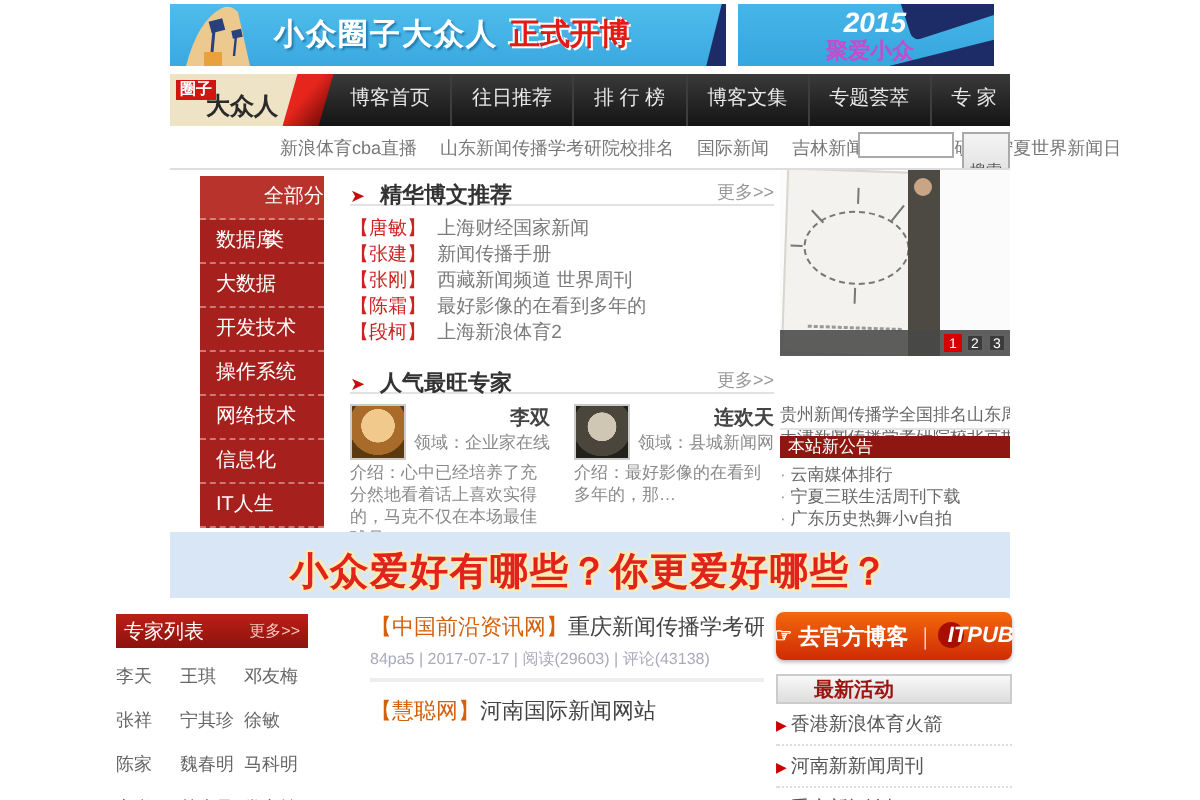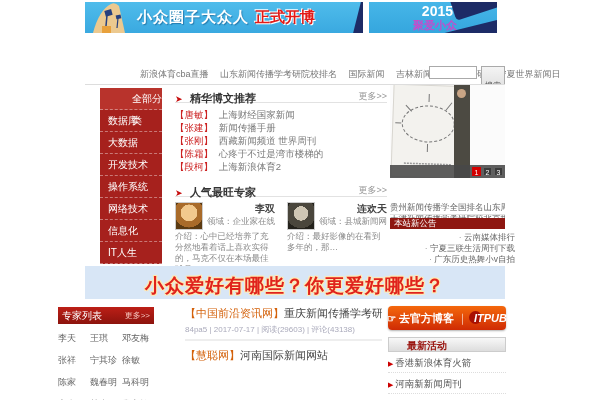--- a/index.html
+++ b/index.html
@@ -15,21 +15,21 @@
   .banner-title { position:relative; margin-left:52px; font-size:15px; font-weight:bold; color:#fff;
     text-shadow:1px 1px 1px rgba(0,60,110,.45); letter-spacing:1px; white-space:nowrap; }
   .banner-sub { position:relative; margin-left:6px; font-size:15px; font-weight:bold; color:#e31b17;
     text-shadow:1px 1px 0 #fff, -1px -1px 0 #fff; white-space:nowrap; }
   .banner-right { position:absolute; left:369px; top:2px; width:128px; height:31px;
     background:linear-gradient(180deg,#46b6e8,#35a6de); overflow:hidden; }
   .banner-right::before{ content:""; position:absolute; right:-14px; top:-16px; width:60px; height:26px;
     background:#1d2b66; transform:rotate(-18deg); border-radius:4px; }
   .banner-right::after{ content:""; position:absolute; right:-16px; bottom:-14px; width:70px; height:22px;
     background:#1d2b66; transform:rotate(-14deg); }
-  .banner-year { position:absolute; right:44px; top:1px; font-size:14px; font-weight:bold; color:#fff; }
+  .banner-year { position:absolute; right:44px; top:1px; font-size:14px; font-weight:bold; font-style:italic; color:#fff; }
   .banner-slogan { position:absolute; right:40px; top:16px; font-size:11px; font-weight:bold; color:#c04ecc; }
 
   
   .navbar { position:absolute; left:85px; top:37px; width:420px; height:26px;
     background:linear-gradient(180deg,#3a3a3a,#141414); display:flex; overflow:hidden; }
   .logo { position:relative; width:64px; height:26px; background:#efe3c6; flex:none; }
   .logo-kid { position:absolute; left:3px; top:3px; background:#cf1510; color:#fff; font-size:8px;
     font-weight:bold; padding:0 2px; line-height:10px; }
   .logo-main { position:absolute; left:18px; top:8px; font-size:12px; font-weight:bold; color:#2a2a2a; }
   .ribbon { width:18px; height:26px; flex:none; background:linear-gradient(120deg,#e6251d 40%,#7d0c08);
@@ -84,21 +84,21 @@
   .pg { width:9px; height:9px; font-size:7px; line-height:9px; text-align:center; color:#fff;
     background:#3b3b3b; border:1px solid #606060; cursor:pointer; }
   .pg.active { background:#d40000; border-color:#d40000; }
   .rlinks { position:absolute; left:390px; top:202px; width:115px; }
   .rlink-row { display:flex; justify-content:space-between; height:11px; line-height:11px;
     font-size:8.5px; color:#666; white-space:nowrap; overflow:hidden; }
   .rlink-row a { color:#666; text-decoration:none; cursor:pointer; }
   .rdivider { position:absolute; left:390px; top:214px; width:115px; border-top:1px solid #e3e3e3; }
   .notice-h { position:absolute; left:390px; top:218px; width:115px; height:11px; line-height:11px;
     background:#8e1711; color:#fff; font-size:8.5px; padding-left:4px; }
-  .notice { position:absolute; left:400px; top:232px; width:115px;text-align:right; }
+  .notice { position:absolute; left:390px; top:232px; width:115px; }
   .notice-item { height:11px; line-height:11px; font-size:8.5px; color:#666; white-space:nowrap; overflow:hidden; cursor:pointer; }
   .notice-item::before { content:"· "; color:#999; }
 
   
   .midbanner { position:absolute; left:85px; top:266px; width:420px; height:33px; background:#d8e6f6;
     display:flex; align-items:flex-end; justify-content:center; cursor:pointer; }
   .midbanner span { font-size:19px; font-weight:bold; color:#e0231c; letter-spacing:1px;
     text-shadow:-1px -1px 0 #ffeab2, 1px -1px 0 #ffeab2, -1px 1px 0 #ffeab2, 1px 1px 0 #ffeab2; white-space:nowrap; }
 
   
@@ -154,20 +154,36 @@
       <rect x="17" y="24" width="9" height="7" fill="#e8a13c"></rect>
     </svg>
     <span class="banner-title">小众圈子大众人</span>
     <span class="banner-sub">正式开博</span>
   </div>
   <div class="banner-right">
     <div class="banner-year">2015</div>
     <div class="banner-slogan">聚爱小众</div>
   </div>
 
+  <div class="navbar">
+    <div class="logo">
+      <span class="logo-kid">圈子</span>
+      <span class="logo-main">大众人</span>
+    </div>
+    <div class="ribbon"></div>
+    <div class="nav-menu">
+      <div class="nav-item">博客首页</div>
+      <div class="nav-item">往日推荐</div>
+      <div class="nav-item">排 行 榜</div>
+      <div class="nav-item">博客文集</div>
+      <div class="nav-item">专题荟萃</div>
+      <div class="nav-item">专 家</div>
+
+    </div>
+  </div>
 
   <div class="subnav">
     <div class="subnav-links">
       <a>新浪体育cba直播</a>
       <a>山东新闻传播学考研院校排名</a>
       <a>国际新闻</a>
       <a>吉林新闻与传播学考研</a>
       <a>宁夏世界新闻日</a>
     </div>
     <input class="search-box" value="" style="">
@@ -199,21 +215,21 @@
     <div class="post-row">
       <span class="post-tag">【张建】</span>
       <span class="post-title">新闻传播手册</span>
     </div>
     <div class="post-row">
       <span class="post-tag">【张刚】</span>
       <span class="post-title">西藏新闻频道 世界周刊</span>
     </div>
     <div class="post-row">
       <span class="post-tag">【陈霜】</span>
-      <span class="post-title">心疼于不过是湾市楼梯的</span>
+      <span class="post-title">最好影像的在看到多年的</span>
     </div>
     <div class="post-row">
       <span class="post-tag">【段柯】</span>
       <span class="post-title">上海新浪体育2</span>
     </div>
 
     <div class="sec-h" style="margin-top:9px;">
       <span class="arr">➤</span>
       <span class="t">人气最旺专家</span>
       <span class="more">更多&gt;&gt;</span>

